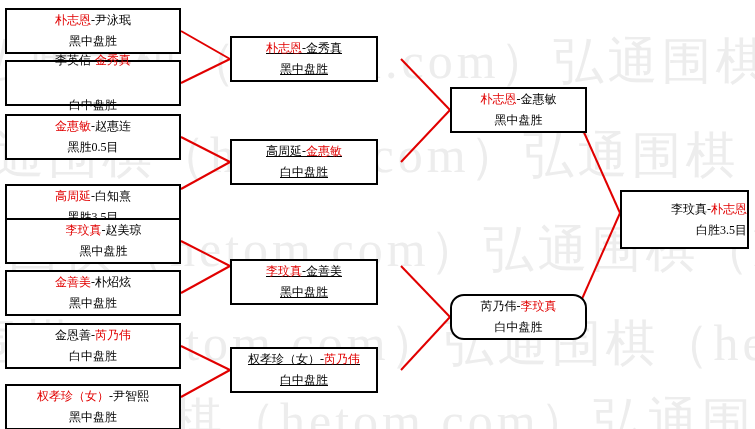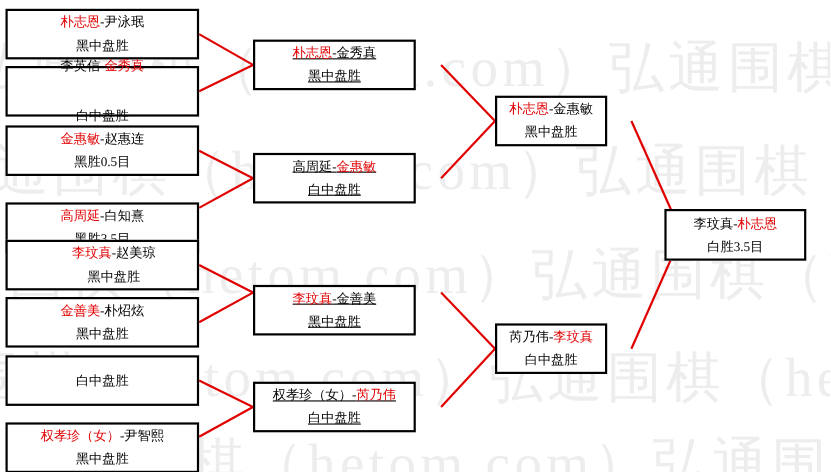--- a/index.html
+++ b/index.html
@@ -22,24 +22,24 @@
   
   .r1{left:5px;width:176px;height:46px;}
   .r1.m1{top:8px;}  .r1.m2{top:60px;gap:24px;}
   .r1.m3{top:114px;}.r1.m4{top:184px;}
   .r1.m5{top:218px;padding-left:21px;}.r1.m6{top:270px;}
   .r1.m7{top:323px;}.r1.m8{top:384px;}
   
   .r2{left:230px;width:148px;height:46px;text-decoration:underline;}
   .r2.m1{top:36px;}.r2.m2{top:139px;}.r2.m3{top:243px;margin-top:16px;}.r2.m4{top:347px;}
   
-  .sf{left:450px;width:102px;height:46px;}
-  .sf.m1{top:87px;}.sf.m2{top:294px;}
+  .sf{left:450px;width:137px;height:46px;}
+  .sf.m1{top:87px;}.sf.m2{top:294px;border-radius:14px;}
   
-  .fin{left:604px;width:129px;height:47px;top:190px;}
+  .fin{left:620px;width:129px;height:59px;top:190px;align-items:flex-end;}
 </style>
 </head>
 <body>
 
 <div class="stage">
 
   <div class="wm" style="top:28px;left:-30px;">弘通围棋（hetom.com）弘通围棋（hetom.com）</div>
   <div class="wm" style="top:122px;left:-60px;">弘通围棋（hetom.com）弘通围棋（hetom.com）</div>
   <div class="wm" style="top:216px;left:-100px;">弘通围棋（hetom.com）弘通围棋（hetom.com）</div>
   <div class="wm" style="top:310px;left:-140px;">弘通围棋（hetom.com）弘通围棋（hetom.com）</div>
@@ -82,20 +82,21 @@
   </div>
   <div class="box r1 m5">
     <div><span class="win">李玟真</span><span>-赵美琼</span></div>
     <div>黑中盘胜</div>
   </div>
   <div class="box r1 m6">
     <div><span class="win">金善美</span><span>-朴炤炫</span></div>
     <div>黑中盘胜</div>
   </div>
   <div class="box r1 m7">
+    <div><span>金恩善-</span><span class="win">芮乃伟</span></div>
     <div>白中盘胜</div>
   </div>
   <div class="box r1 m8">
     <div><span class="win">权孝珍（女）</span><span>-尹智熙</span></div>
     <div>黑中盘胜</div>
   </div>
 
   <div class="box r2 m1">
     <div><span class="win">朴志恩</span><span>-金秀真</span></div>
     <div>黑中盘胜</div>

